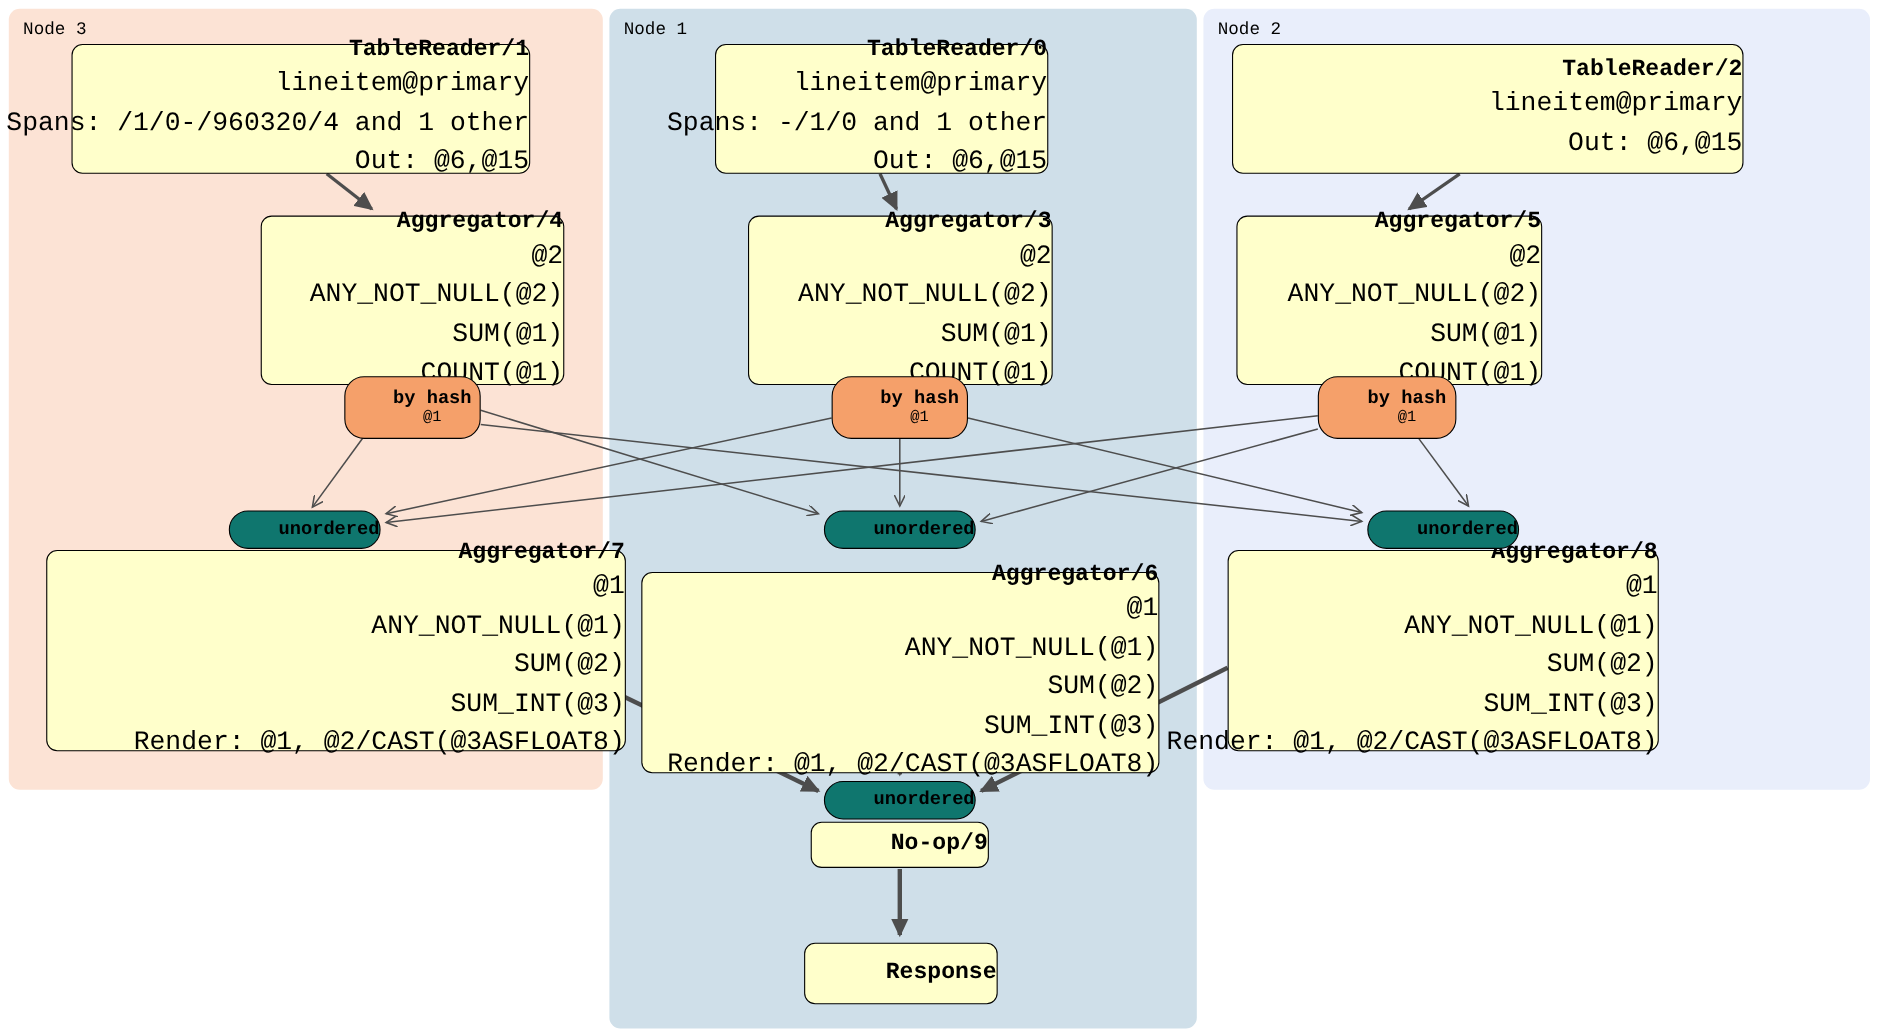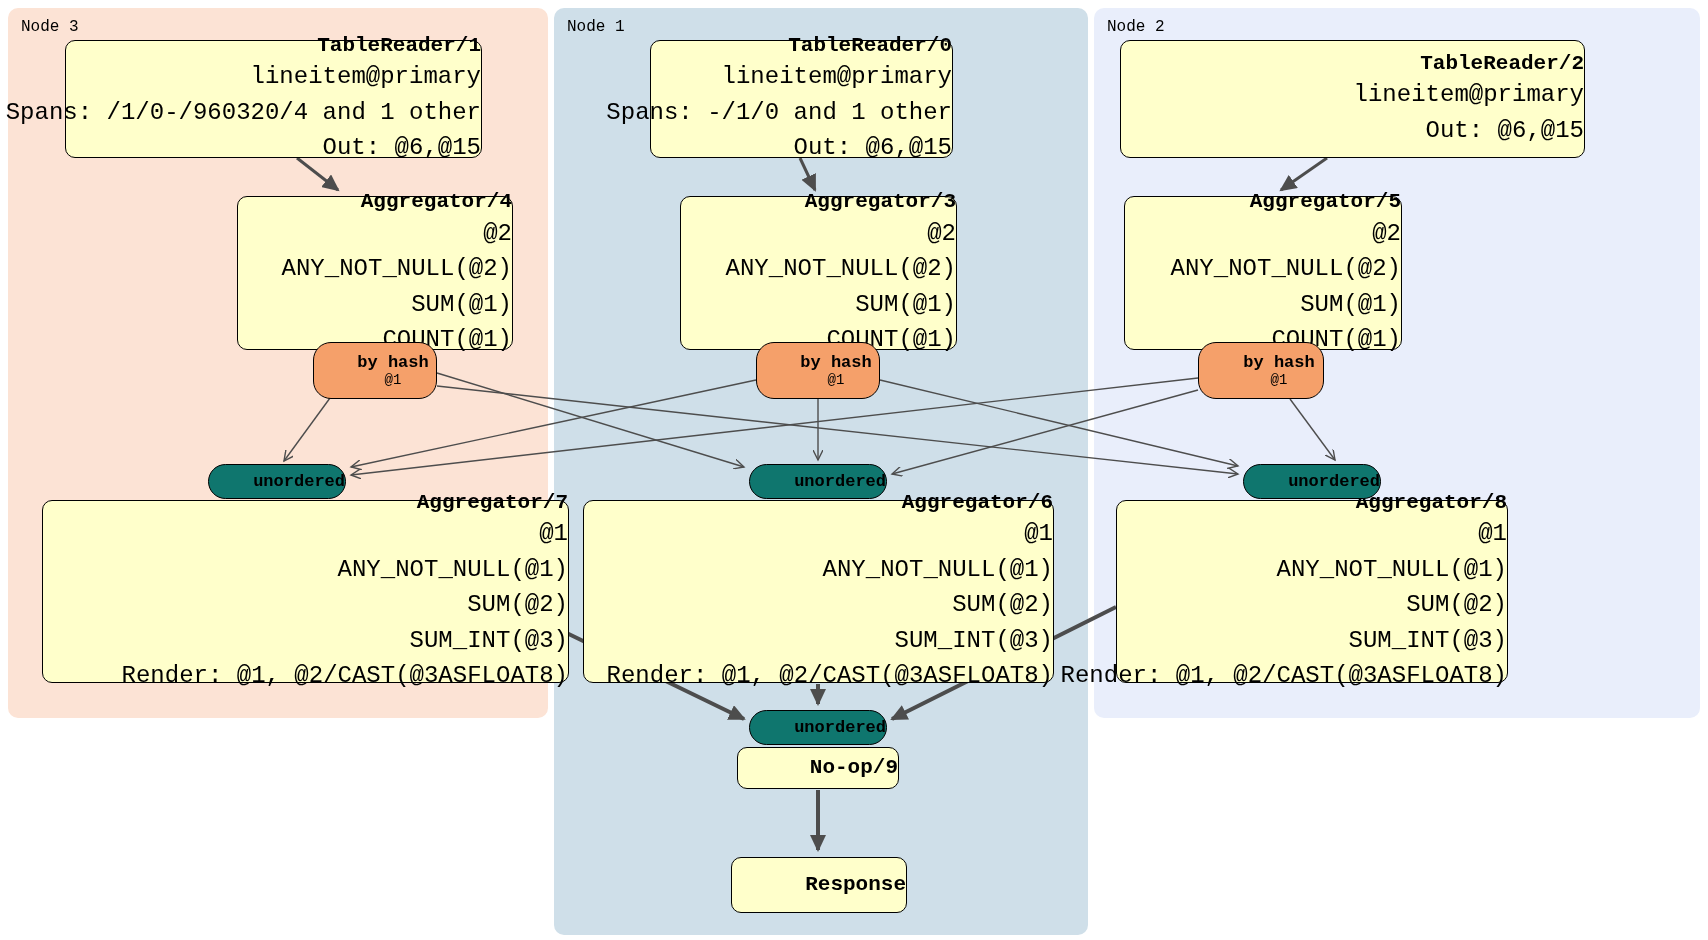--- a/index.html
+++ b/index.html
@@ -158,21 +158,21 @@
 
   <div class="box" style="left:42px;top:500px;width:527px;height:183px">
     <div class="title">Aggregator/7</div>
     <div class="line">@1</div>
     <div class="line">ANY_NOT_NULL(@1)</div>
     <div class="line">SUM(@2)</div>
     <div class="line">SUM_INT(@3)</div>
     <div class="line">Render: @1, @2/CAST(@3ASFLOAT8)</div>
   </div>
 
-  <div class="box" style="left:583px;top:500px;width:471px;height:183px">
+  <div class="box" style="left:583px;top:520px;width:471px;height:183px">
     <div class="title">Aggregator/6</div>
     <div class="line">@1</div>
     <div class="line">ANY_NOT_NULL(@1)</div>
     <div class="line">SUM(@2)</div>
     <div class="line">SUM_INT(@3)</div>
     <div class="line">Render: @1, @2/CAST(@3ASFLOAT8)</div>
   </div>
 
   <div class="box" style="left:1116px;top:500px;width:392px;height:183px">
     <div class="title">Aggregator/8</div>

